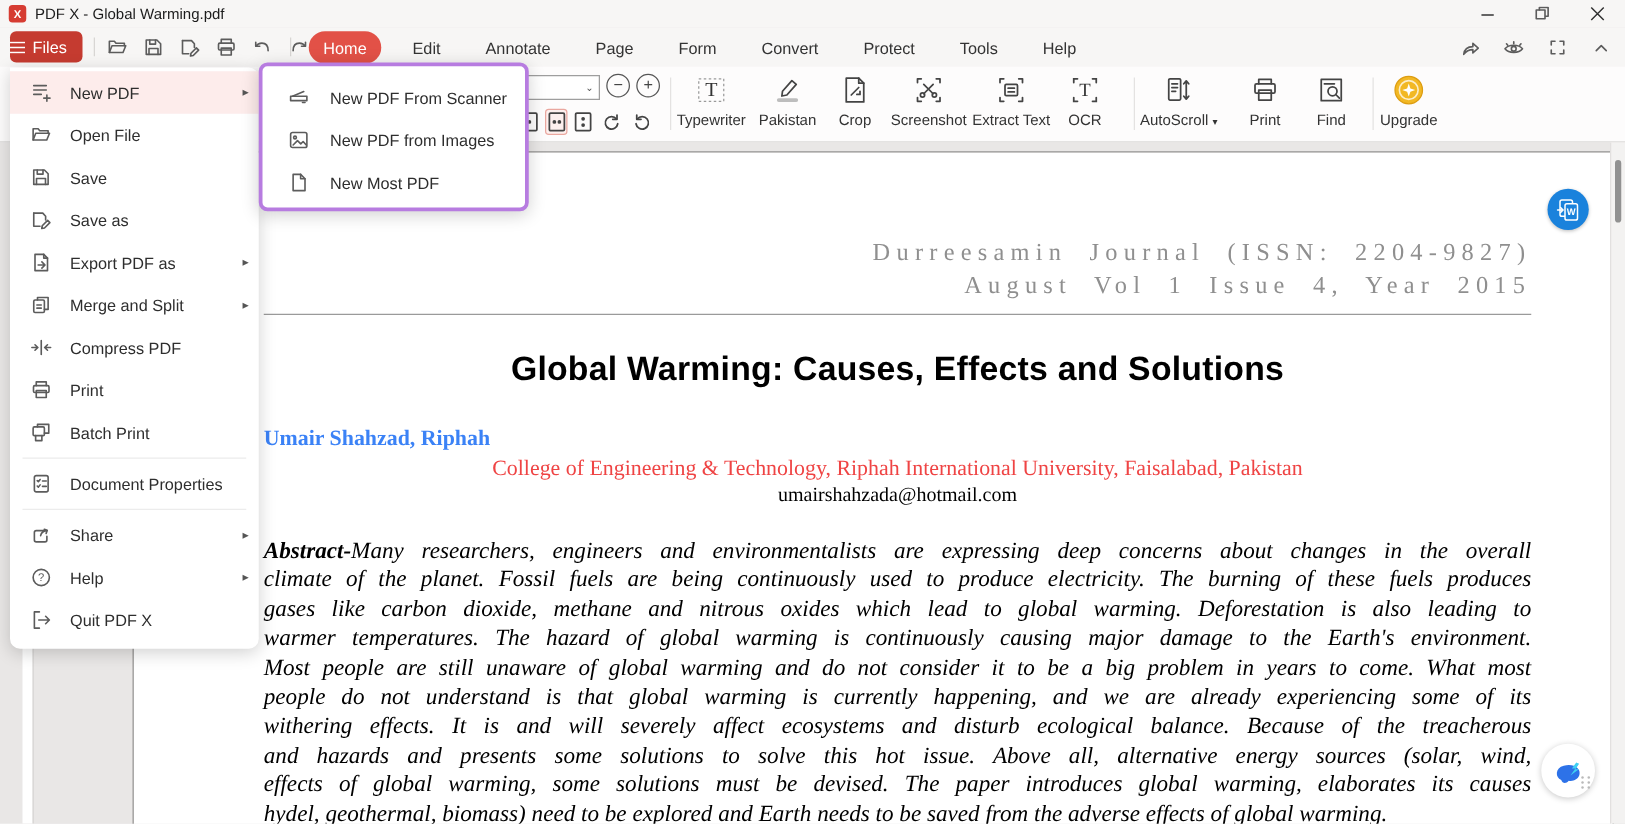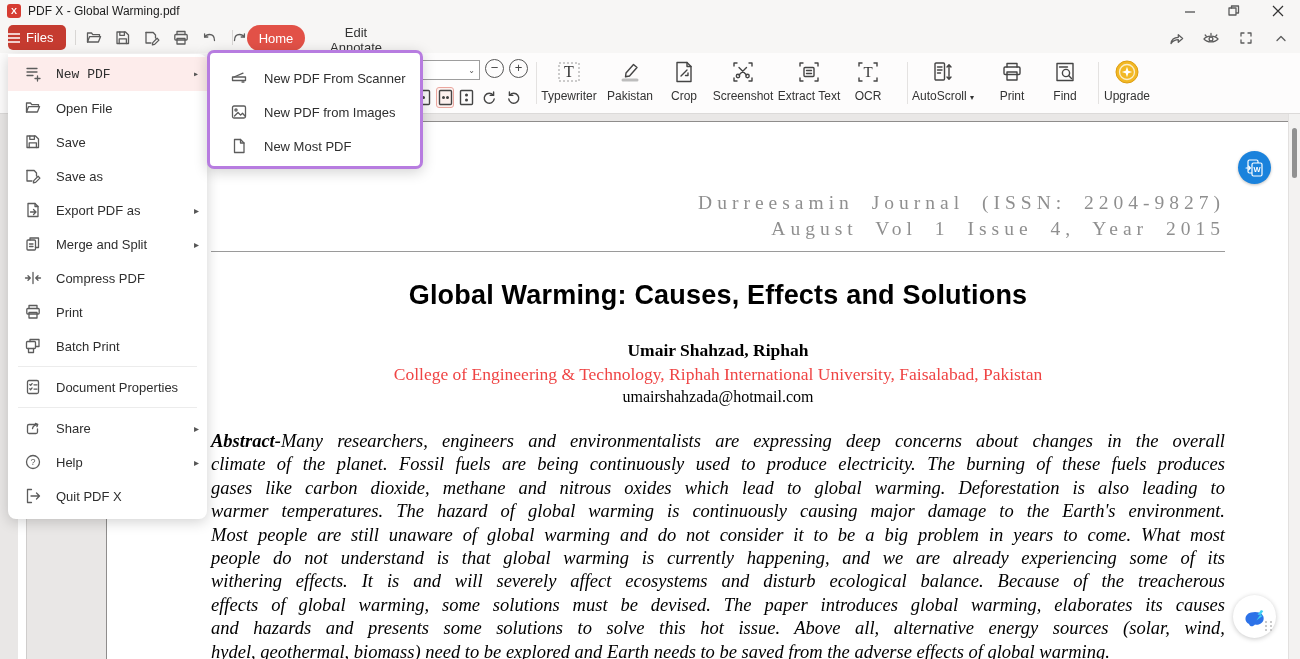--- a/index.html
+++ b/index.html
@@ -13,21 +13,21 @@
   .win-controls { position:absolute; right:0; top:0; height:22px; display:flex; }
   .win-btn { width:44px; height:22px; display:flex; align-items:center; justify-content:center; color:#333; }
 
   
   .menubar { position:absolute; left:0; top:22px; width:1300px; height:31px; background:#f7f6f5; }
   .files-btn { position:absolute; left:8px; top:3px; width:58px; height:25px; background:#c53b30; border-radius:5px; display:flex; align-items:center; gap:6px; color:#fff; font-size:13px; }
   .mb-divider { position:absolute; top:8px; width:1px; height:15px; background:#d8d6d4; }
   .quick-icons { position:absolute; left:84px; top:3px; display:flex; gap:9px; align-items:center; height:25px; }
   .qi { width:20px; height:20px; display:flex; align-items:center; justify-content:center; }
   .home-pill { position:absolute; left:247px; top:3px; width:58px; height:26px; background:#e25147; border-radius:14px; color:#fff; font-size:13px; display:flex; align-items:center; justify-content:center; }
-  .mb-items { position:absolute; left:312px; top:3px; height:26px; display:flex; align-items:center;flex-direction:column; }
+  .mb-items { position:absolute; left:312px; top:3px; height:26px; display:flex; align-items:center; }
   .mb-item { font-size:13px; color:#333; padding:0 18px; }
   .mb-right { position:absolute; right:8px; top:3px; height:26px; display:flex; align-items:center; gap:13px; }
   .mb-right .qi { width:22px; }
 
   
   .toolbar { position:absolute; left:0; top:53px; width:1300px; height:61px; background:#fdfcfc; border-bottom:1px solid #dcdad9; }
   .zoom-select { position:absolute; left:421px; top:7px; width:59px; height:20px; background:#fff; border:1px solid #9e9e9e; font-size:11px; display:flex; align-items:center; justify-content:flex-end; padding-right:4px; color:#555; }
   .zoom-select .caret { font-size:8px; color:#555; }
   .circle-btn { position:absolute; top:6px; width:19px; height:19px; border:1.2px solid #555; border-radius:50%; color:#444; font-size:13px; line-height:16px; text-align:center; }
   .view-row { position:absolute; top:34px; height:22px; }
@@ -38,42 +38,42 @@
   .tool-btn .t-ic { height:26px; display:flex; align-items:center; justify-content:center; }
   .tool-btn .t-label { font-size:12px; color:#333; white-space:nowrap; }
 
   
   .doc-area { position:absolute; left:18px; top:114px; width:1300px; height:545px; background:#e9e7e6; }
   .left-sliver { position:absolute; left:0; top:0; width:9px; height:545px; background:#fff; border-right:1px solid #cfcdcc; }
   .page { position:absolute; left:88px; top:7px; width:1185px; height:700px; background:#fff; border:1px solid #8f8d8c; border-bottom:none; padding:0 65px 0 104px; }
   .journal-head { margin-top:68px; text-align:right; font-family:"Liberation Serif", serif; font-size:19.5px; color:#8f8f8f; letter-spacing:5px; word-spacing:8px; line-height:26px; }
   .head-rule { border:none; border-top:1px solid #9a9a9a; margin-top:9px; }
   .doc-title { margin-top:28px; text-align:center; font-size:27px; font-weight:bold; color:#000; letter-spacing:.2px; }
-  .doc-author { margin-top:29px; text-align:center; font-family:"Liberation Serif", serif; font-size:17.5px; font-weight:bold; color:#000000; }
+  .doc-author { margin-top:29px; text-align:left; font-family:"Liberation Serif", serif; font-size:17.5px; font-weight:bold; color:#3b82f6; }
   .doc-affil { margin-top:3px; text-align:center; font-family:"Liberation Serif", serif; font-size:17.5px; color:#ef4444; }
   .doc-email { margin-top:3px; text-align:center; font-family:"Liberation Serif", serif; font-size:16px; color:#000; }
   .abstract { margin-top:24px; font-family:"Liberation Serif", serif; font-style:italic; font-size:18.5px; color:#000; }
   .abs-line { line-height:23.4px; text-align:justify; text-align-last:justify; white-space:normal; }
   .abs-line.last { text-align-last:left; }
   .abs-lead { font-weight:bold; }
 
   
   .scrollbar { position:absolute; right:0; top:114px; width:12px; height:545px; background:#f3f2f1; border-left:1px solid #e2e0df; }
   .scroll-thumb { position:absolute; left:3px; top:14px; width:5px; height:50px; background:#919191; border-radius:3px; }
 
   
   .word-fab { position:absolute; left:1238px; top:151px; width:33px; height:33px; border-radius:50%; background:#1a82dc; display:flex; align-items:center; justify-content:center; box-shadow:0 1px 3px rgba(0,0,0,.25); }
   .ai-fab { position:absolute; left:1233px; top:595px; width:43px; height:43px; border-radius:50%; background:#fff; box-shadow:0 1px 5px rgba(0,0,0,.22); display:flex; align-items:center; justify-content:center; }
   .ai-dots { position:absolute; right:3px; bottom:7px; display:grid; grid-template-columns:3px 3px; grid-gap:2px; }
   .ai-dots i { width:2px; height:2px; background:#b9b9b9; border-radius:50%; }
 
   
   .files-menu { position:absolute; left:8px; top:54px; width:199px; background:#fff; border-radius:0 8px 8px 8px; box-shadow:0 3px 14px rgba(0,0,0,.18); padding:3px 0 6px 0; z-index:50; }
   .fm-item { height:34px; display:flex; align-items:center; padding-left:16px; position:relative; }
-  .fm-item.hl { background:#fdeceb;font-family:Liberation Mono, monospace; }
+  .fm-item.hl { background:#fdeceb; }
   .fm-ic { width:18px; height:18px; margin-right:14px; flex:none; }
   .fm-label { font-size:13px; color:#2e2e2e; white-space:nowrap; }
   .fm-arrow { position:absolute; right:8px; font-size:10px; color:#555; }
   .fm-div { height:1px; background:#ececec; margin:3px 10px; }
 
   
   .submenu { position:absolute; left:207px; top:50px; width:216px; height:119px; background:#fff; border:3px solid #b77ce0; border-radius:7px; box-shadow:0 3px 14px rgba(0,0,0,.18); padding:8px 0; z-index:51; }
   .sm-item { height:34px; display:flex; align-items:center; padding-left:20px; }
   .sm-ic { width:18px; height:18px; margin-right:16px; flex:none; }
   .sm-label { font-size:13px; color:#2e2e2e; white-space:nowrap; }
@@ -359,22 +359,22 @@
     <div class="doc-affil">College of Engineering &amp; Technology, Riphah International University, Faisalabad, Pakistan</div>
     <div class="doc-email">umairshahzada@hotmail.com</div>
     <div class="abstract">
       <div class="abs-line"><span class="abs-lead">Abstract-</span><span>Many researchers, engineers and environmentalists are expressing deep concerns about changes in the overall</span></div>
       <div class="abs-line">climate of the planet. Fossil fuels are being continuously used to produce electricity. The burning of these fuels produces</div>
       <div class="abs-line">gases like carbon dioxide, methane and nitrous oxides which lead to global warming. Deforestation is also leading to</div>
       <div class="abs-line">warmer temperatures. The hazard of global warming is continuously causing major damage to the Earth's environment.</div>
       <div class="abs-line">Most people are still unaware of global warming and do not consider it to be a big problem in years to come. What most</div>
       <div class="abs-line">people do not understand is that global warming is currently happening, and we are already experiencing some of its</div>
       <div class="abs-line">withering effects. It is and will severely affect ecosystems and disturb ecological balance. Because of the treacherous</div>
+      <div class="abs-line">and hazards and presents some solutions to solve this hot issue. Above all, alternative energy sources (solar, wind,</div>
       <div class="abs-line">effects of global warming, some solutions must be devised. The paper introduces global warming, elaborates its causes</div>
-      <div class="abs-line">and hazards and presents some solutions to solve this hot issue. Above all, alternative energy sources (solar, wind,</div>
       <div class="abs-line last">hydel, geothermal, biomass) need to be explored and Earth needs to be saved from the adverse effects of global warming.</div>
     </div>
   </div>
 </div>
 
 <div class="scrollbar">
   <div class="scroll-thumb"></div>
 </div>
 
 <div class="word-fab">

